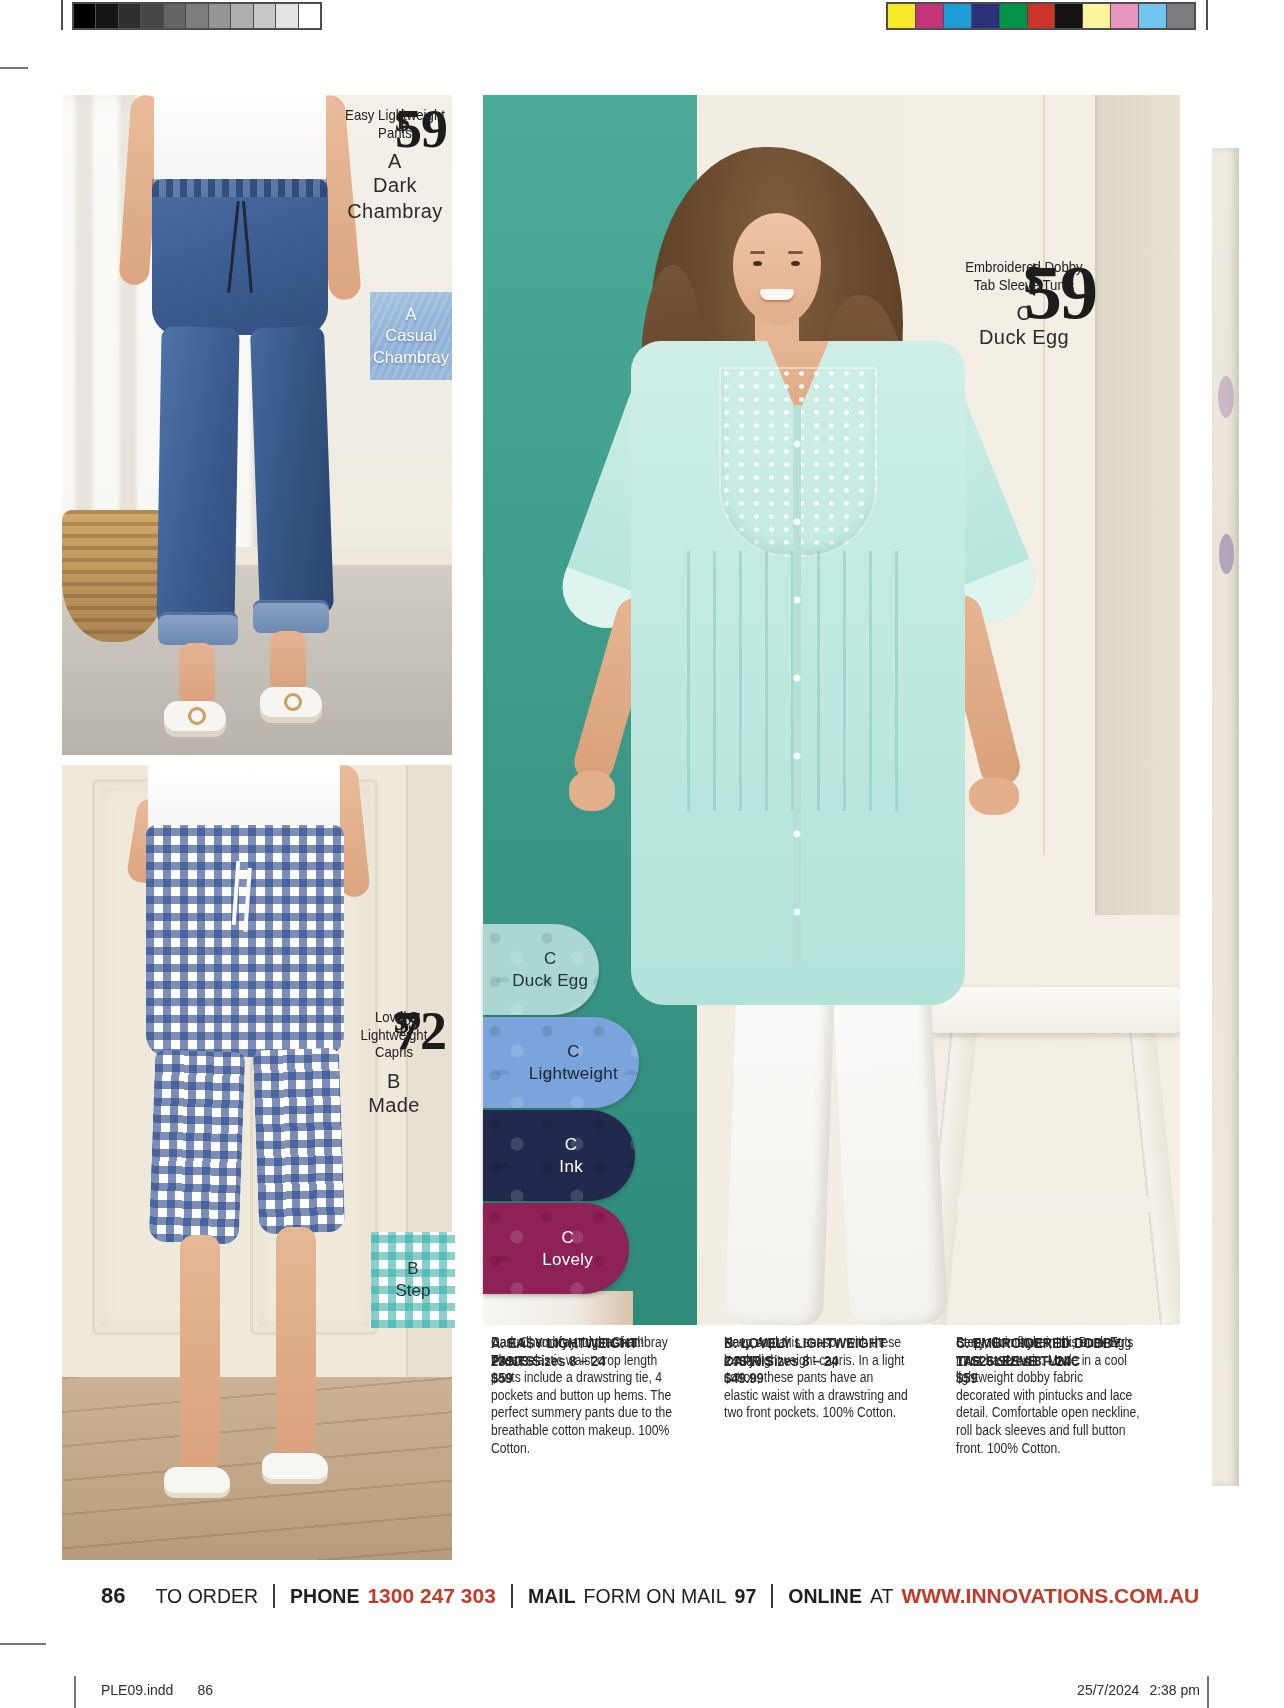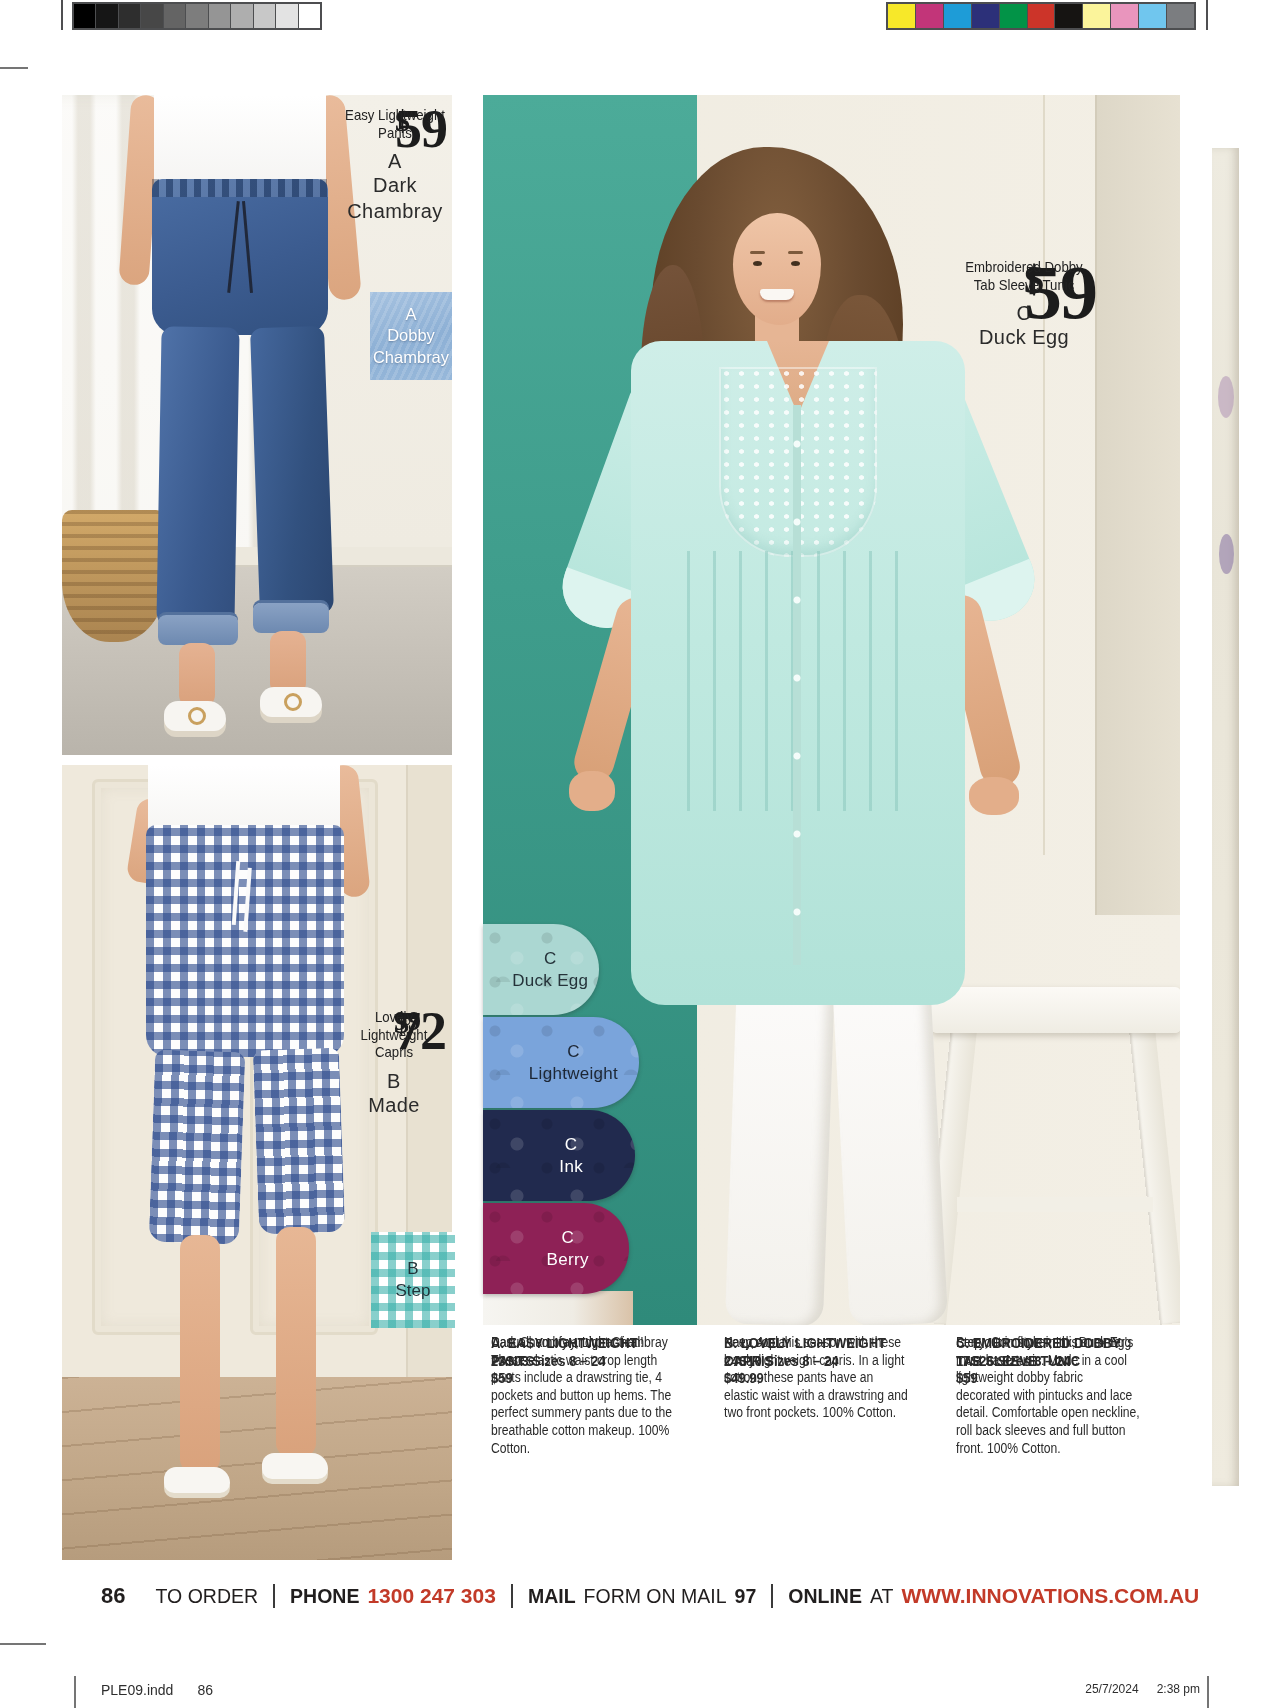--- a/index.html
+++ b/index.html
@@ -178,21 +178,21 @@
   .footer span{position:relative !important;}
   .f-page{font-weight:700;font-size:22px;margin-right:30px;}
   .f-item{font-size:19.5px;}
   .f-bold{font-weight:700;}
   .f-red{font-weight:700;font-size:21px;}
   .f-gap{margin-left:8px;}
   .f-sep{position:relative !important;width:2px;height:24px;background:#3a3a3a;margin:0 15px;}
 
   
   .print-left{left:101px;top:1682px;display:flex;gap:24px;font-size:14px;color:#2e2e2e;}
-  .print-right{right:84px;top:1682px;display:flex;gap:18px;font-size:12px;color:#2e2e2e;}
+  .print-right{right:84px;top:1682px;display:flex;gap:10px;font-size:14px;color:#2e2e2e;}
   .print-left span,.print-right span{position:relative !important;}
 </style>
 </head>
 <body>
 
 <div class="page">
 
   <div class="cal-line left"></div>
   <div class="cal-bar gray">
       <div class="cal-cell" style="background: rgb(0, 0, 0);"></div>
@@ -253,21 +253,21 @@
         <span class="cur">$</span>
         <span class="big">59</span>
       </div>
     <div class="sub">Easy Lightweight Pants</div>
     <div class="letter">A</div>
     <div class="cname">Dark Chambray</div>
   </div>
 
   <div class="swatch swatch-a">
     <span>A</span>
-    <span>Dobby Chambray</span>
+    <span>Casual Chambray</span>
   </div>
 
   <div class="photo photo-b">
     <div class="pb-panel l"></div>
     <div class="pb-panel r"></div>
     <div class="pb-wall-right"></div>
     <div class="pb-floor"></div>
     <div class="pb-arm"></div>
     <div class="pb-hand"></div>
     <div class="pb-tee"></div>
@@ -358,21 +358,21 @@
     </div>
     <div class="roll r3" style="background-color: rgb(33, 42, 78); color: rgb(255, 255, 255);">
       <div class="roll-label">
           <span>C</span>
           <span>Ink</span>
         </div>
     </div>
     <div class="roll r4" style="background-color: rgb(142, 33, 86); color: rgb(255, 255, 255);">
       <div class="roll-label">
           <span>C</span>
-          <span>Berry</span>
+          <span>Lovely</span>
         </div>
     </div>
   </div>
 
   <div class="sliver">
     <div class="sliver-blob b1"></div>
     <div class="sliver-blob b2"></div>
   </div>
 
   <div class="desc-col a">

